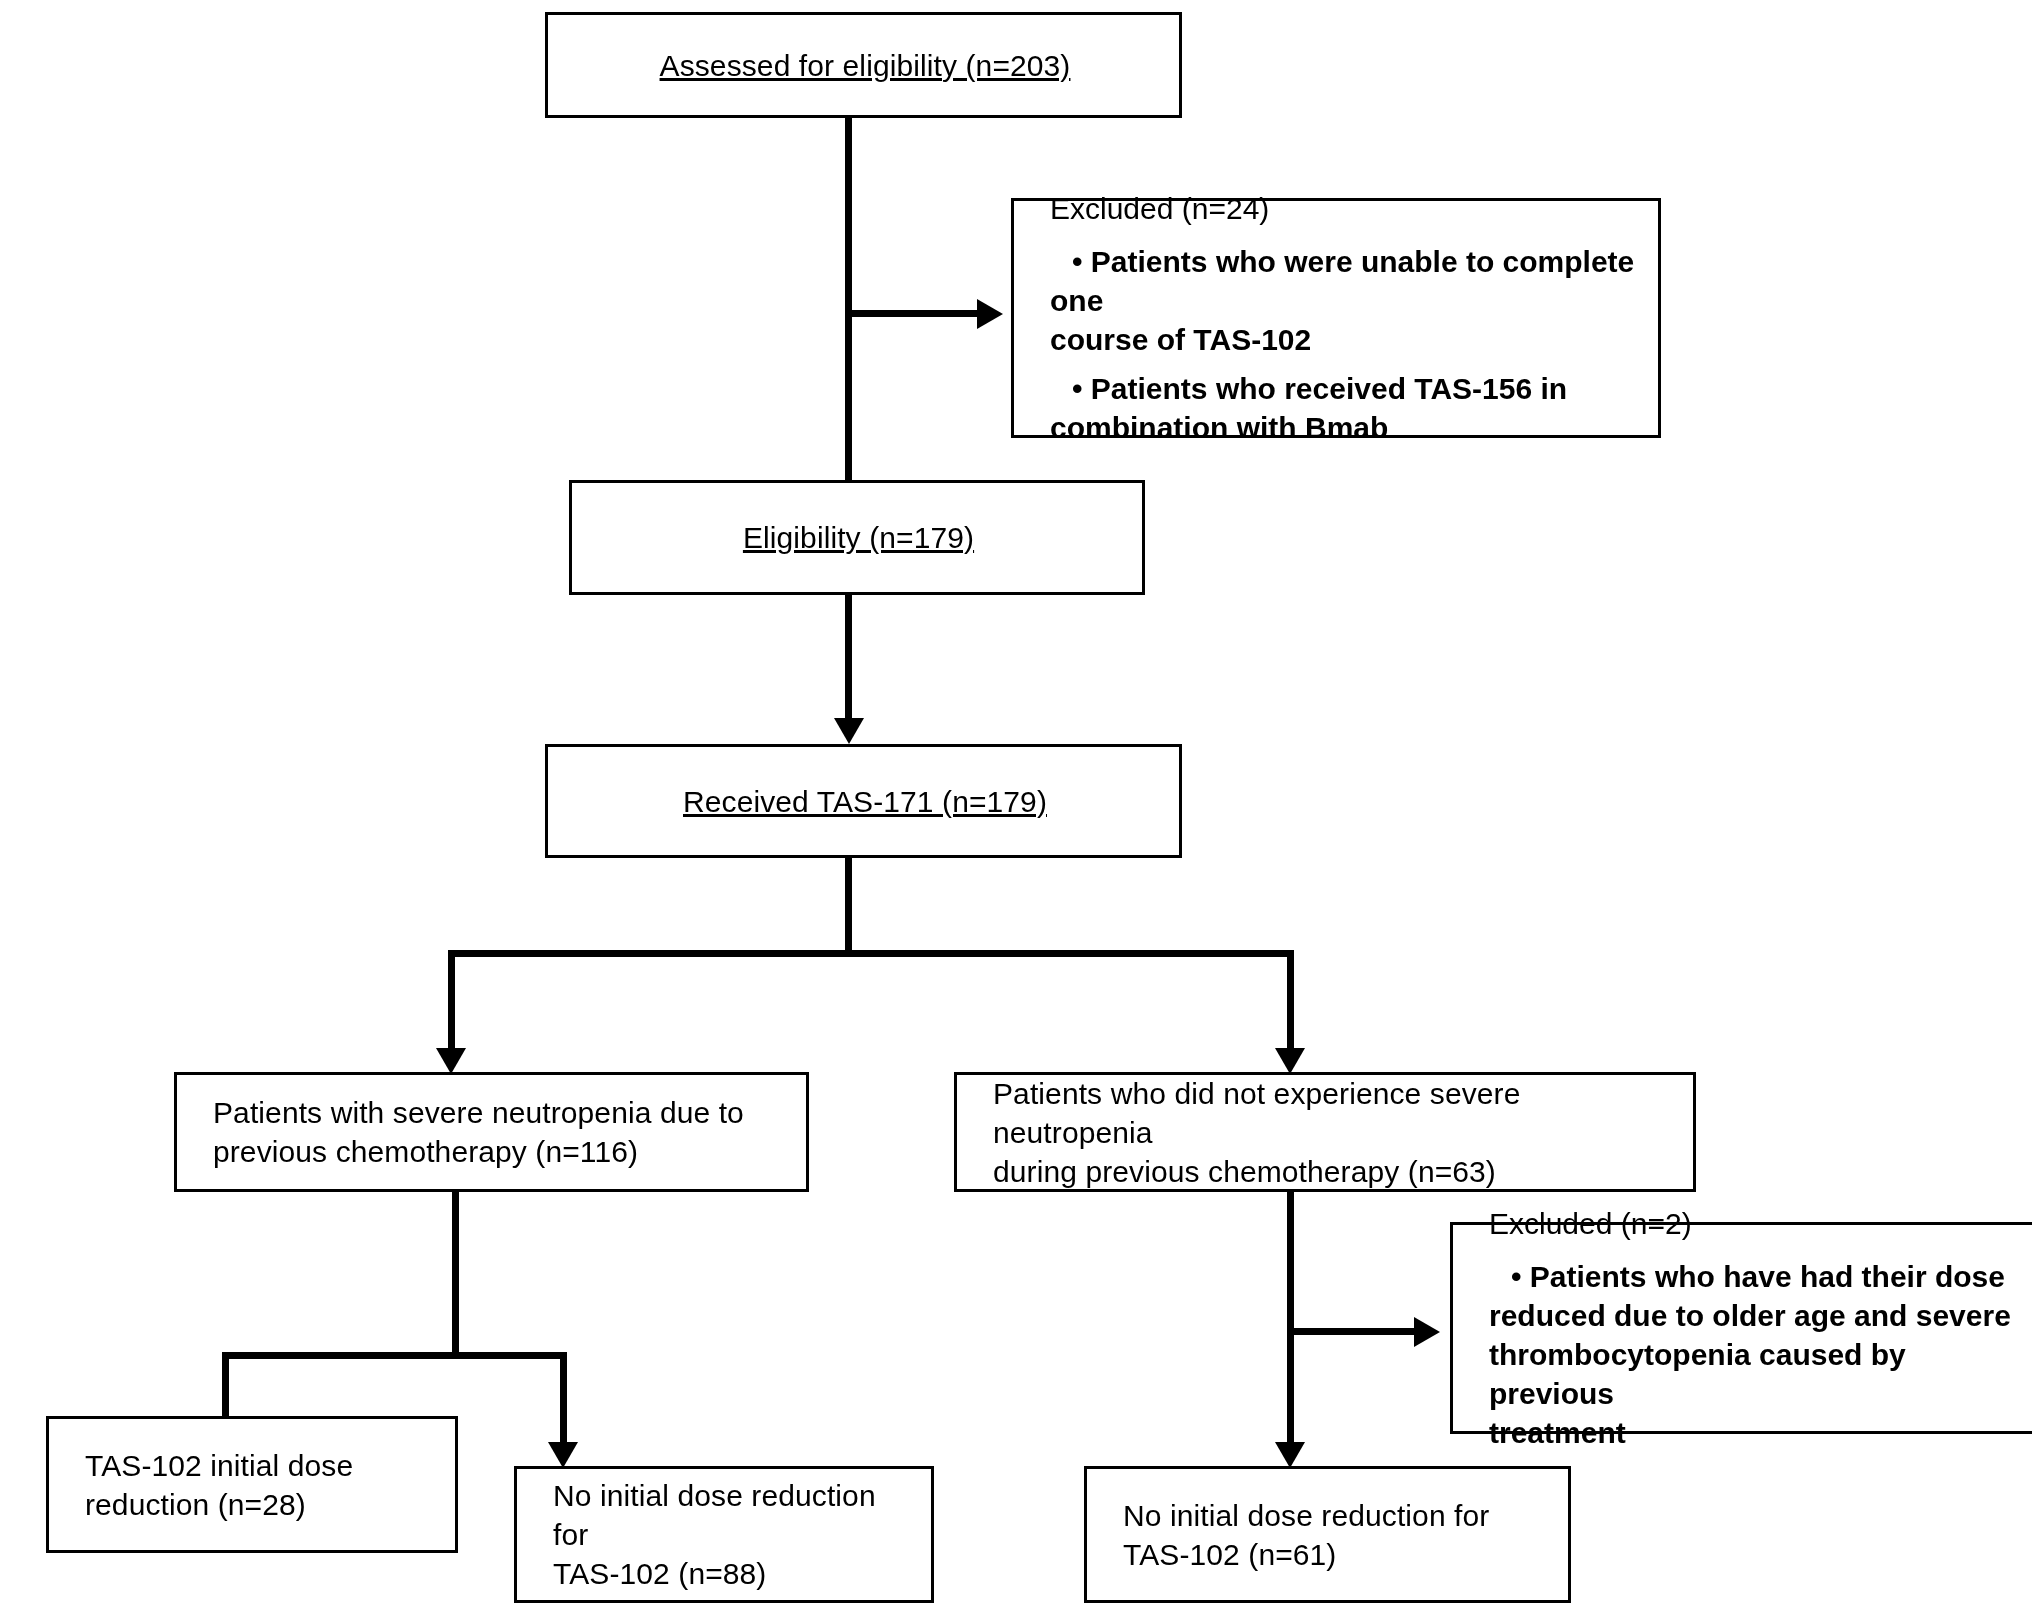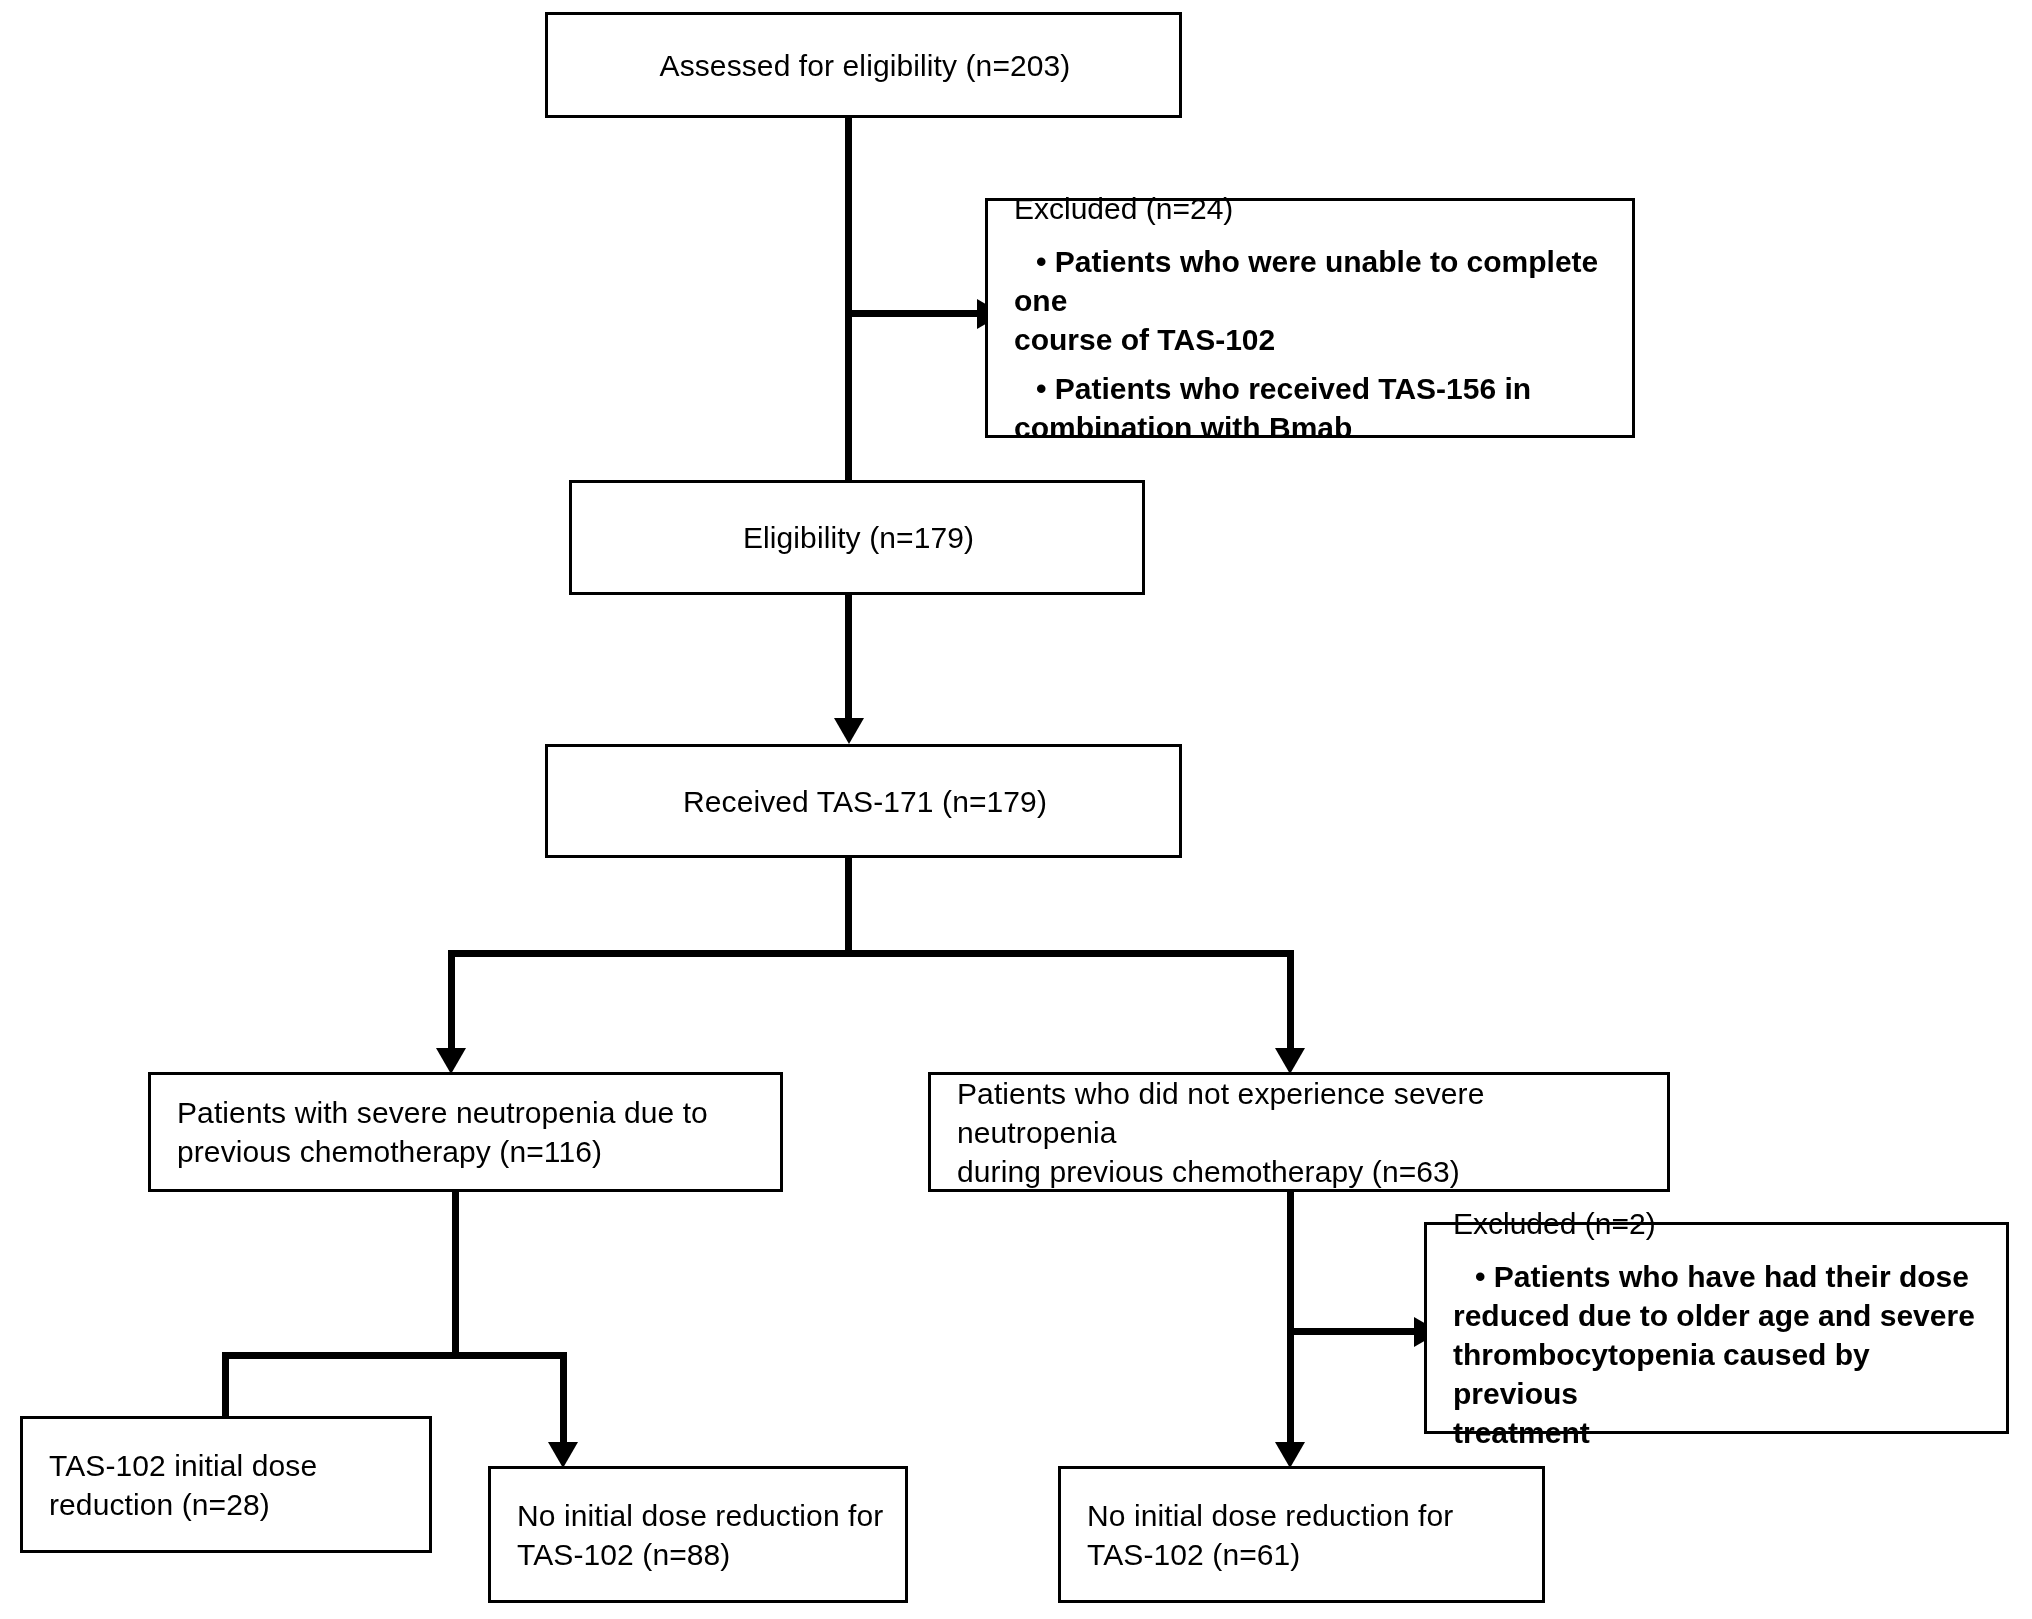--- a/index.html
+++ b/index.html
@@ -47,22 +47,22 @@
   }
   .excl-item {
     font-size: 30px;
     line-height: 1.30;
     margin: 0 0 10px 0;
     white-space: pre-line;
     text-indent: 22px;
     font-weight: bold;
   }
   .excl-item:last-child { margin-bottom: 0; }
-  .pad-l { padding-left: 26px; padding-right: 18px; }
-  .pad-c { padding-left: 14px; padding-right: 11px; }
+  .pad-l { padding-left: 36px; padding-right: 18px; margin-left: 26px; }
+  .pad-c { padding-left: 14px; padding-right: 11px; text-decoration: underline; }
 
   
   .vline {
     position: absolute;
     background: #000000;
     width: 7px;
   }
   .hline {
     position: absolute;
     background: #000000;

